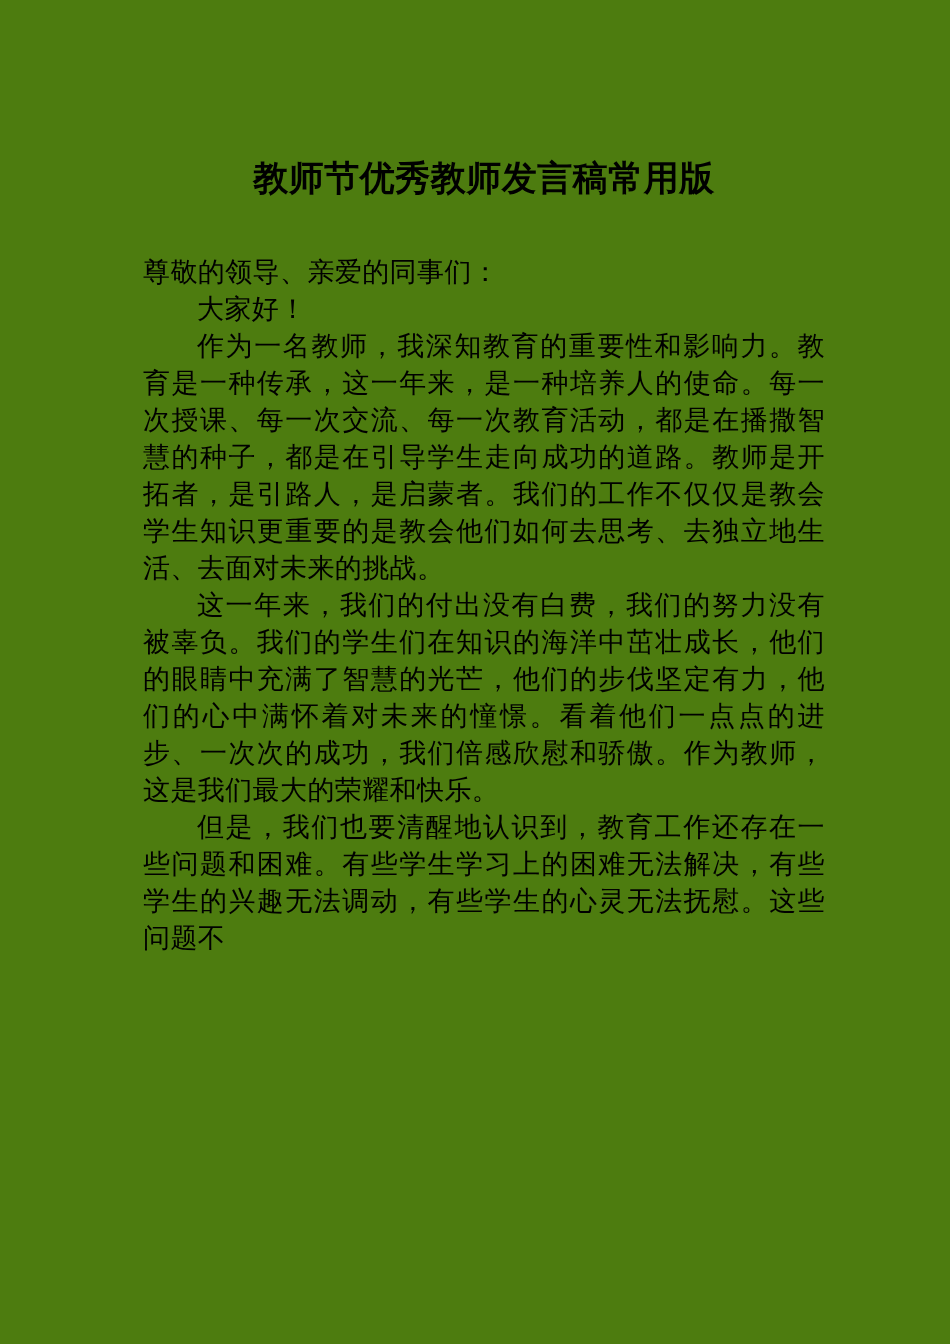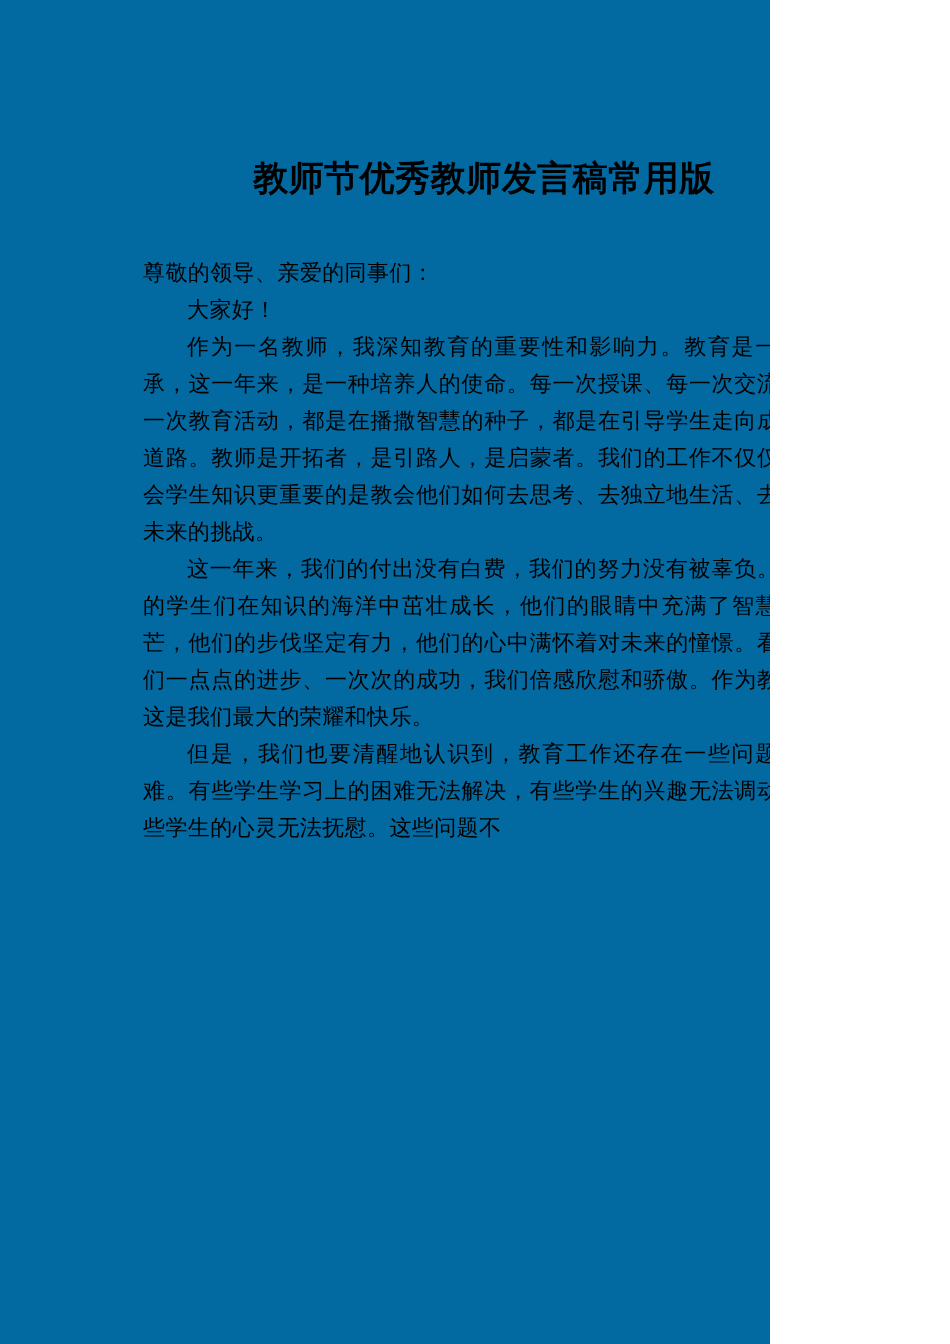--- a/index.html
+++ b/index.html
@@ -2,23 +2,23 @@
 <html><head>
 <meta charset="utf-8">
 <style>
   html, body {
     margin: 0;
     padding: 0;
     background: #ffffff;
   }
   .page {
     position: relative;
-    width: 770px;
+    width: 950px;
     height: 1344px;
-    background: #0369a1;
+    background: #4d7c0f;
     overflow: hidden;
     font-family: "Liberation Sans", "DejaVu Sans", sans-serif;
     color: #000000;
   }
   .content {
     position: absolute;
     left: 143px;
     top: 0;
     width: 682px;
   }
@@ -26,21 +26,21 @@
     margin: 152px 0 50px 0;
     font-size: 35px;
     line-height: 52px;
     font-weight: bold;
     text-align: center;
     letter-spacing: 0.5px;
     white-space: nowrap;
   }
   .para {
     margin: 0;
-    font-size: 22px;
+    font-size: 27px;
     line-height: 37px;
     text-align: justify;
     text-indent: 2em;
     letter-spacing: 0.4px;
     word-break: break-all;
   }
   .para.no-indent {
     text-indent: 0;
   }
 </style>

